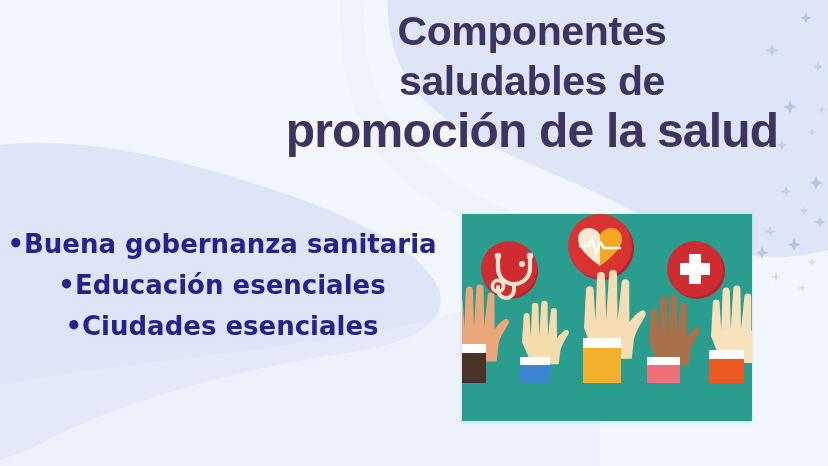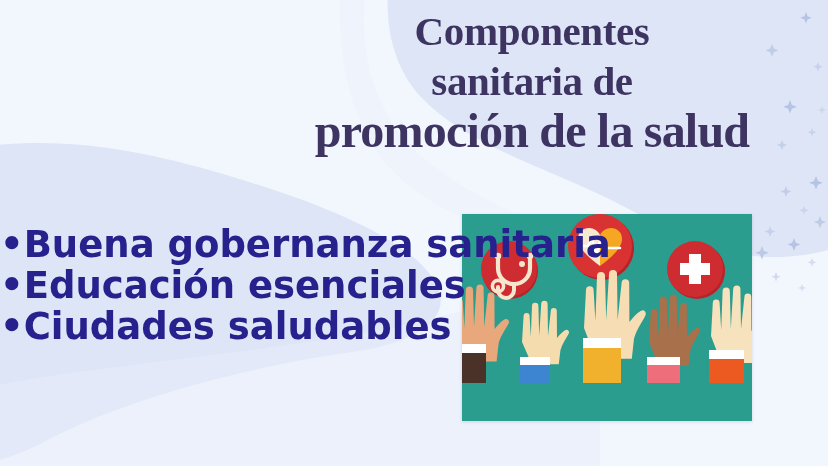--- a/index.html
+++ b/index.html
@@ -34,21 +34,21 @@
   .title-block {
     position: absolute;
     top: 6px;
     right: 36px;
     width: 520px;
     text-align: center;
     z-index: 6;
   }
   .title-line {
     display: block;
-    font-family: Liberation Serif, serif;
+    font-family: Liberation Sans, sans-serif;
     font-weight: 700;
     font-size: 41px;
     line-height: 50px;
     letter-spacing: -0.4px;
     color: #3e3462;
     white-space: nowrap;
   }
   .title-line.l3 {
     font-size: 48px;
     letter-spacing: -0.8px;
@@ -60,21 +60,21 @@
     left: 0px;
     top: 224px;
     width: 444px;
     text-align: center;
     z-index: 6;
   }
   .bullet-line {
     display: block;
     font-family: "DejaVu Sans", "Liberation Sans", sans-serif;
     font-weight: 700;
-    font-size: 37px;
+    font-size: 26px;
     line-height: 41px;
     color: #26218c;
     white-space: nowrap;
   }
 
   
   .illus {
     position: absolute;
     left: 462px;
     top: 214px;
@@ -137,28 +137,28 @@
         <path d="M812 258 l1.2 3.1 3.1 1.2 -3.1 1.2 -1.2 3.1 -1.2 -3.1 -3.1 -1.2 3.1 -1.2 Z" opacity="0.5"></path>
         <path d="M776 272 l1.3 3.4 3.4 1.3 -3.4 1.3 -1.3 3.4 -1.3 -3.4 -3.4 -1.3 3.4 -1.3 Z" opacity="0.55"></path>
         <path d="M802 284 l1.1 2.8 2.8 1.1 -2.8 1.1 -1.1 2.8 -1.1 -2.8 -2.8 -1.1 2.8 -1.1 Z" opacity="0.45"></path>
         <path d="M822 106 l1.1 2.8 2.8 1.1 -2.8 1.1 -1.1 2.8 -1.1 -2.8 -2.8 -1.1 2.8 -1.1 Z" opacity="0.45"></path>
       </g>
     </g>
   </svg>
 
   <div class="title-block">
     <span class="title-line l1">Componentes</span>
-    <span class="title-line l2">sanitaria de</span>
+    <span class="title-line l2">saludables de</span>
     <span class="title-line l3">promoción de la salud</span>
   </div>
 
   <div class="bullets">
     <span class="bullet-line">•Buena gobernanza sanitaria</span>
     <span class="bullet-line">•Educación esenciales</span>
-    <span class="bullet-line">•Ciudades saludables</span>
+    <span class="bullet-line">•Ciudades esenciales</span>
   </div>
 
   <div class="illus">
     <svg width="290" height="207" viewBox="0 0 290 207" xmlns="http://www.w3.org/2000/svg">
       <rect x="0" y="0" width="290" height="207" fill="#2a9d8f"></rect>
 
       <g>
         <circle cx="48" cy="57" r="28" fill="#b8222a"></circle>
         <circle cx="47" cy="55" r="28" fill="#cf2c31"></circle>
 

